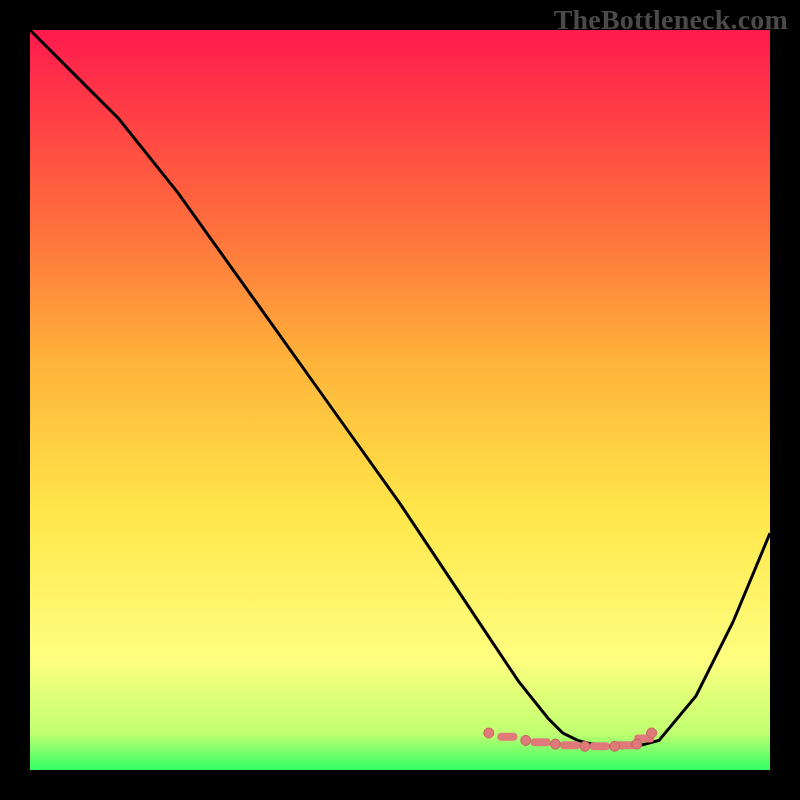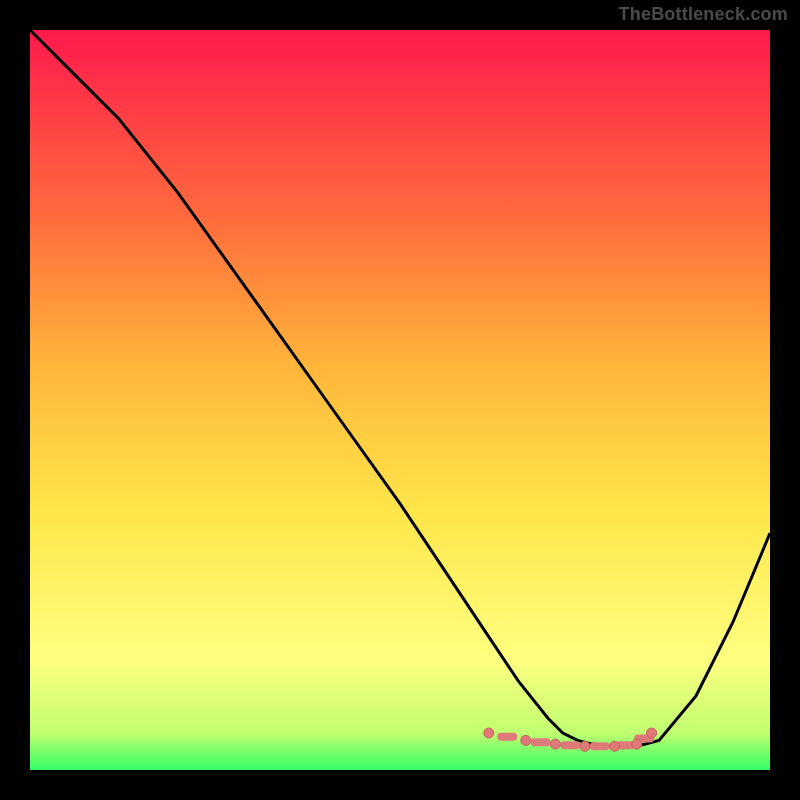--- a/index.html
+++ b/index.html
@@ -8,22 +8,22 @@
     position: relative;
     width: 800px;
     height: 800px;
     background: #000;
   }
   .watermark {
     position: absolute;
     top: 4px;
     right: 12px;
     color: #4a4a4a;
-    font-family: Liberation Sans, sans-serif;
-    font-size: 18px;
+    font-family: Liberation Serif, serif;
+    font-size: 28px;
     font-weight: bold;
     letter-spacing: 0.2px;
     z-index: 30;
   }
   .plot {
     position: absolute;
     left: 30px;
     top: 30px;
     width: 740px;
     height: 740px;

